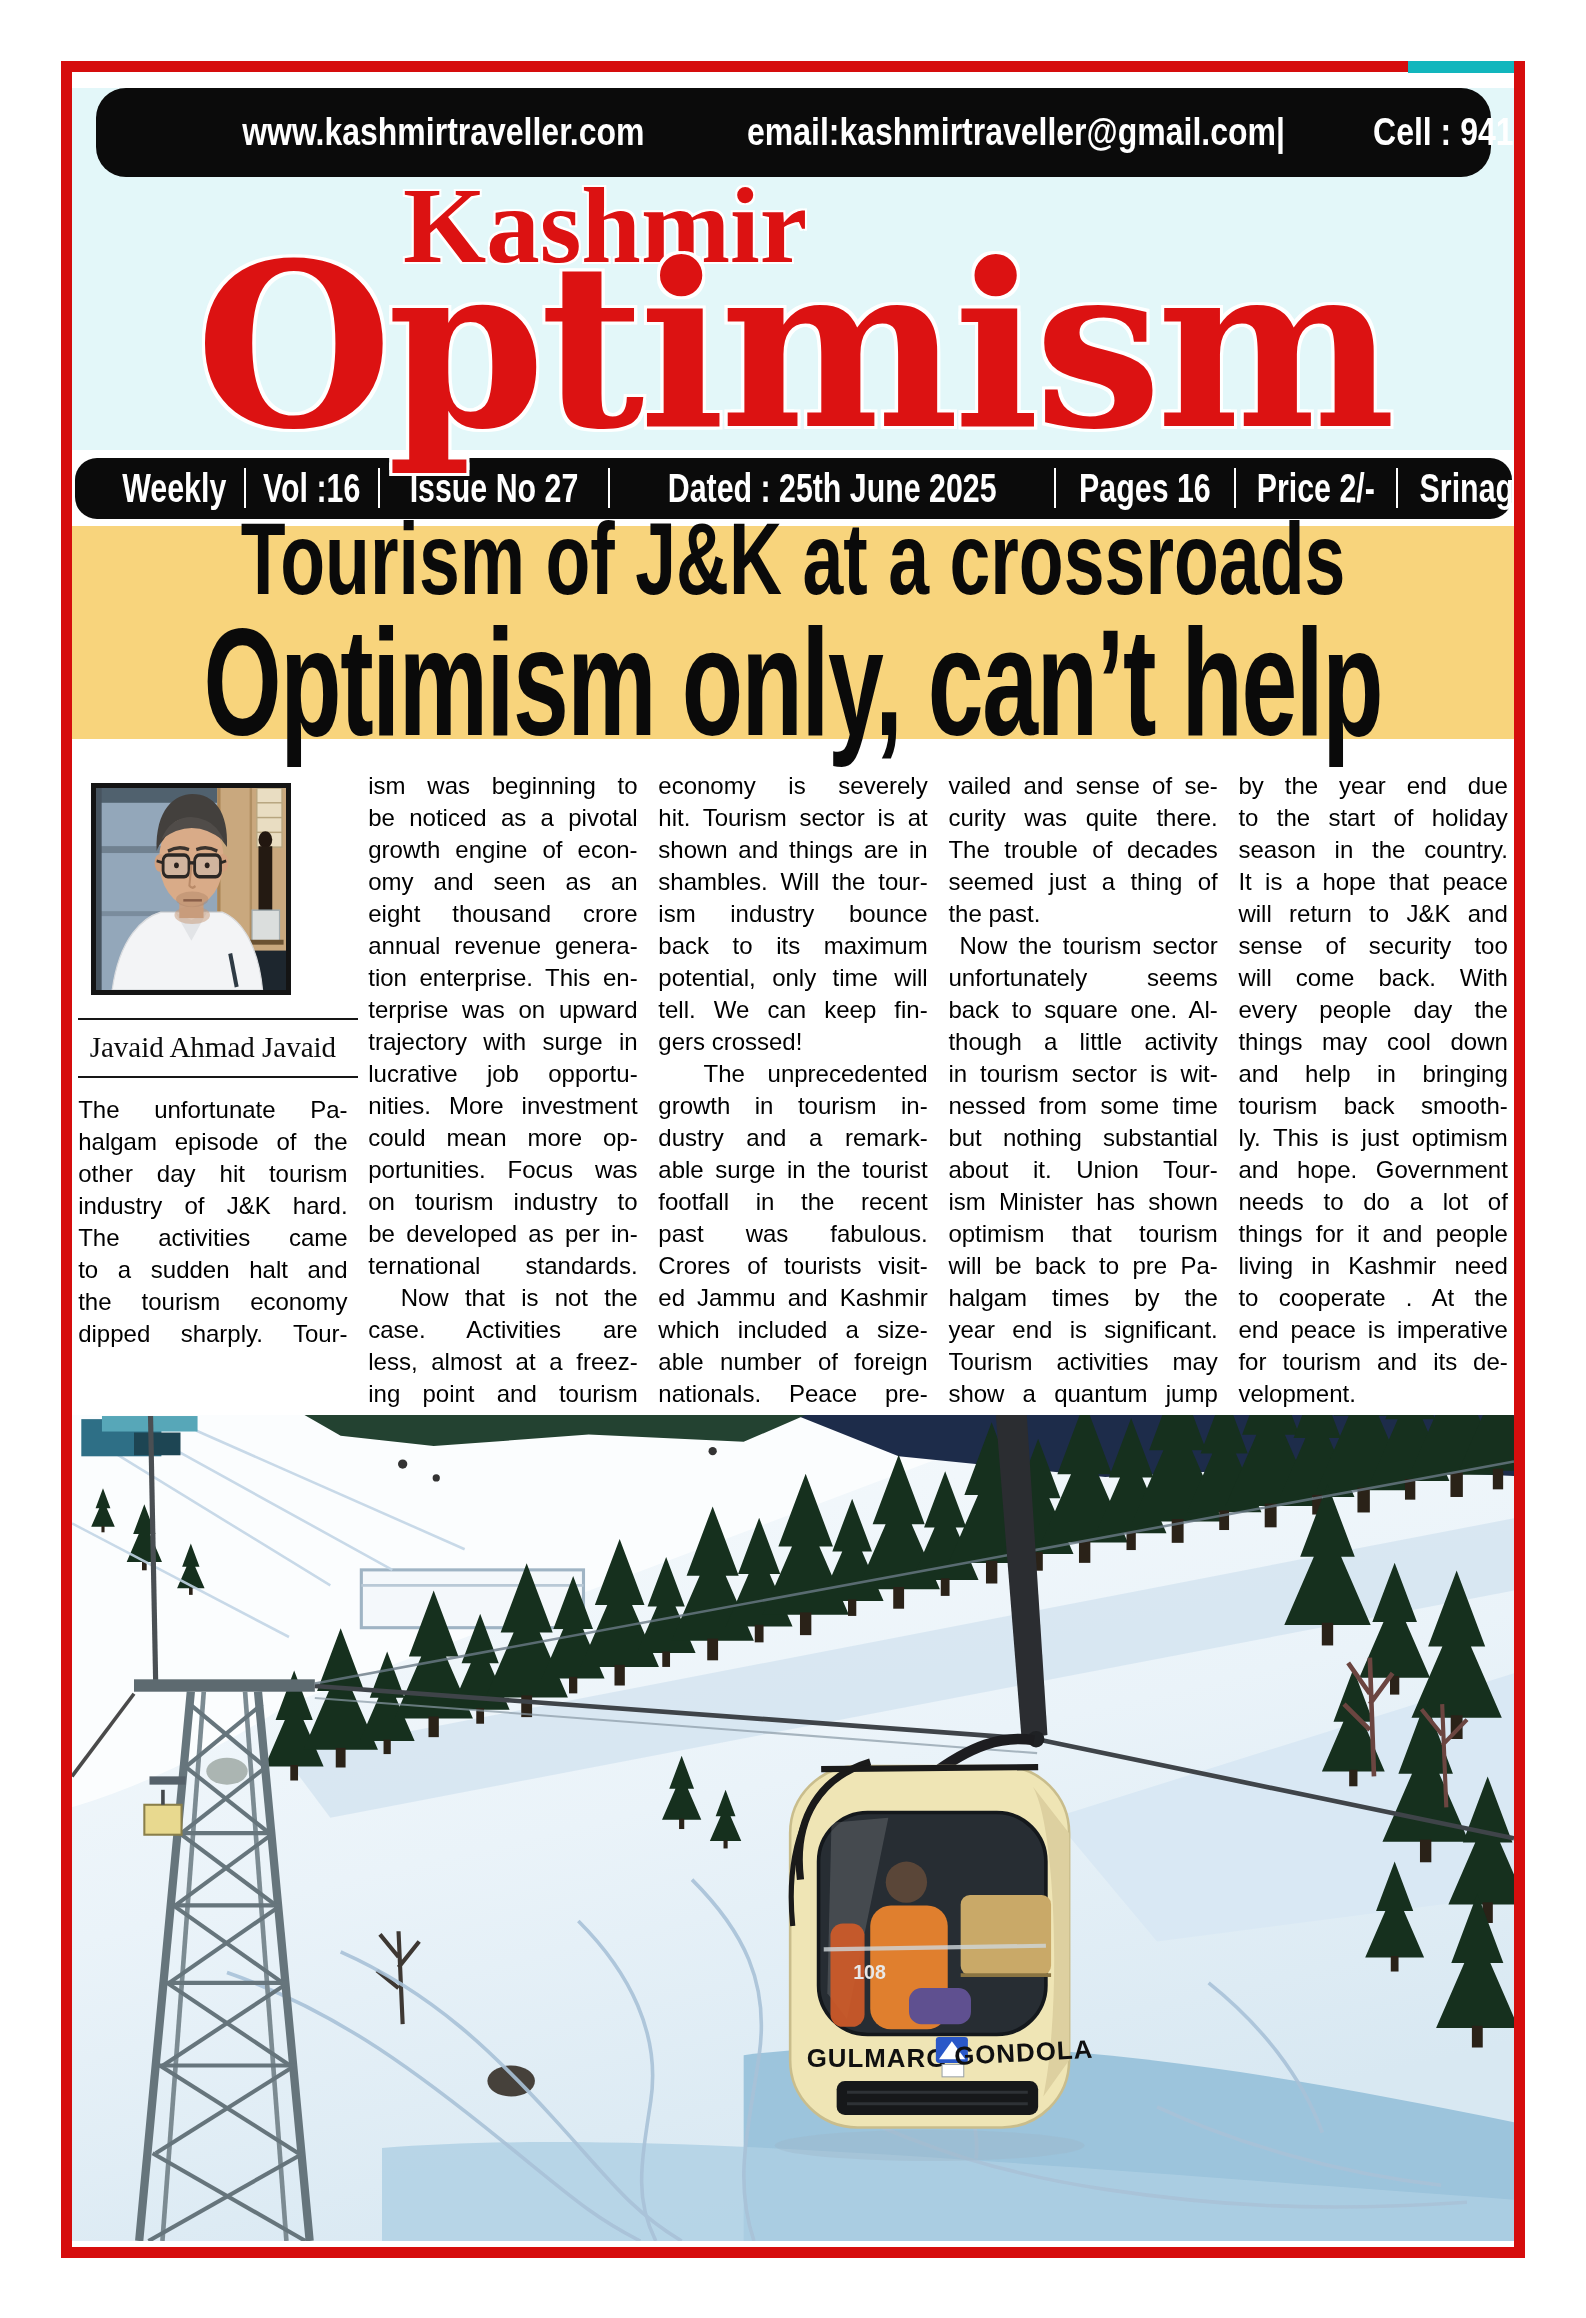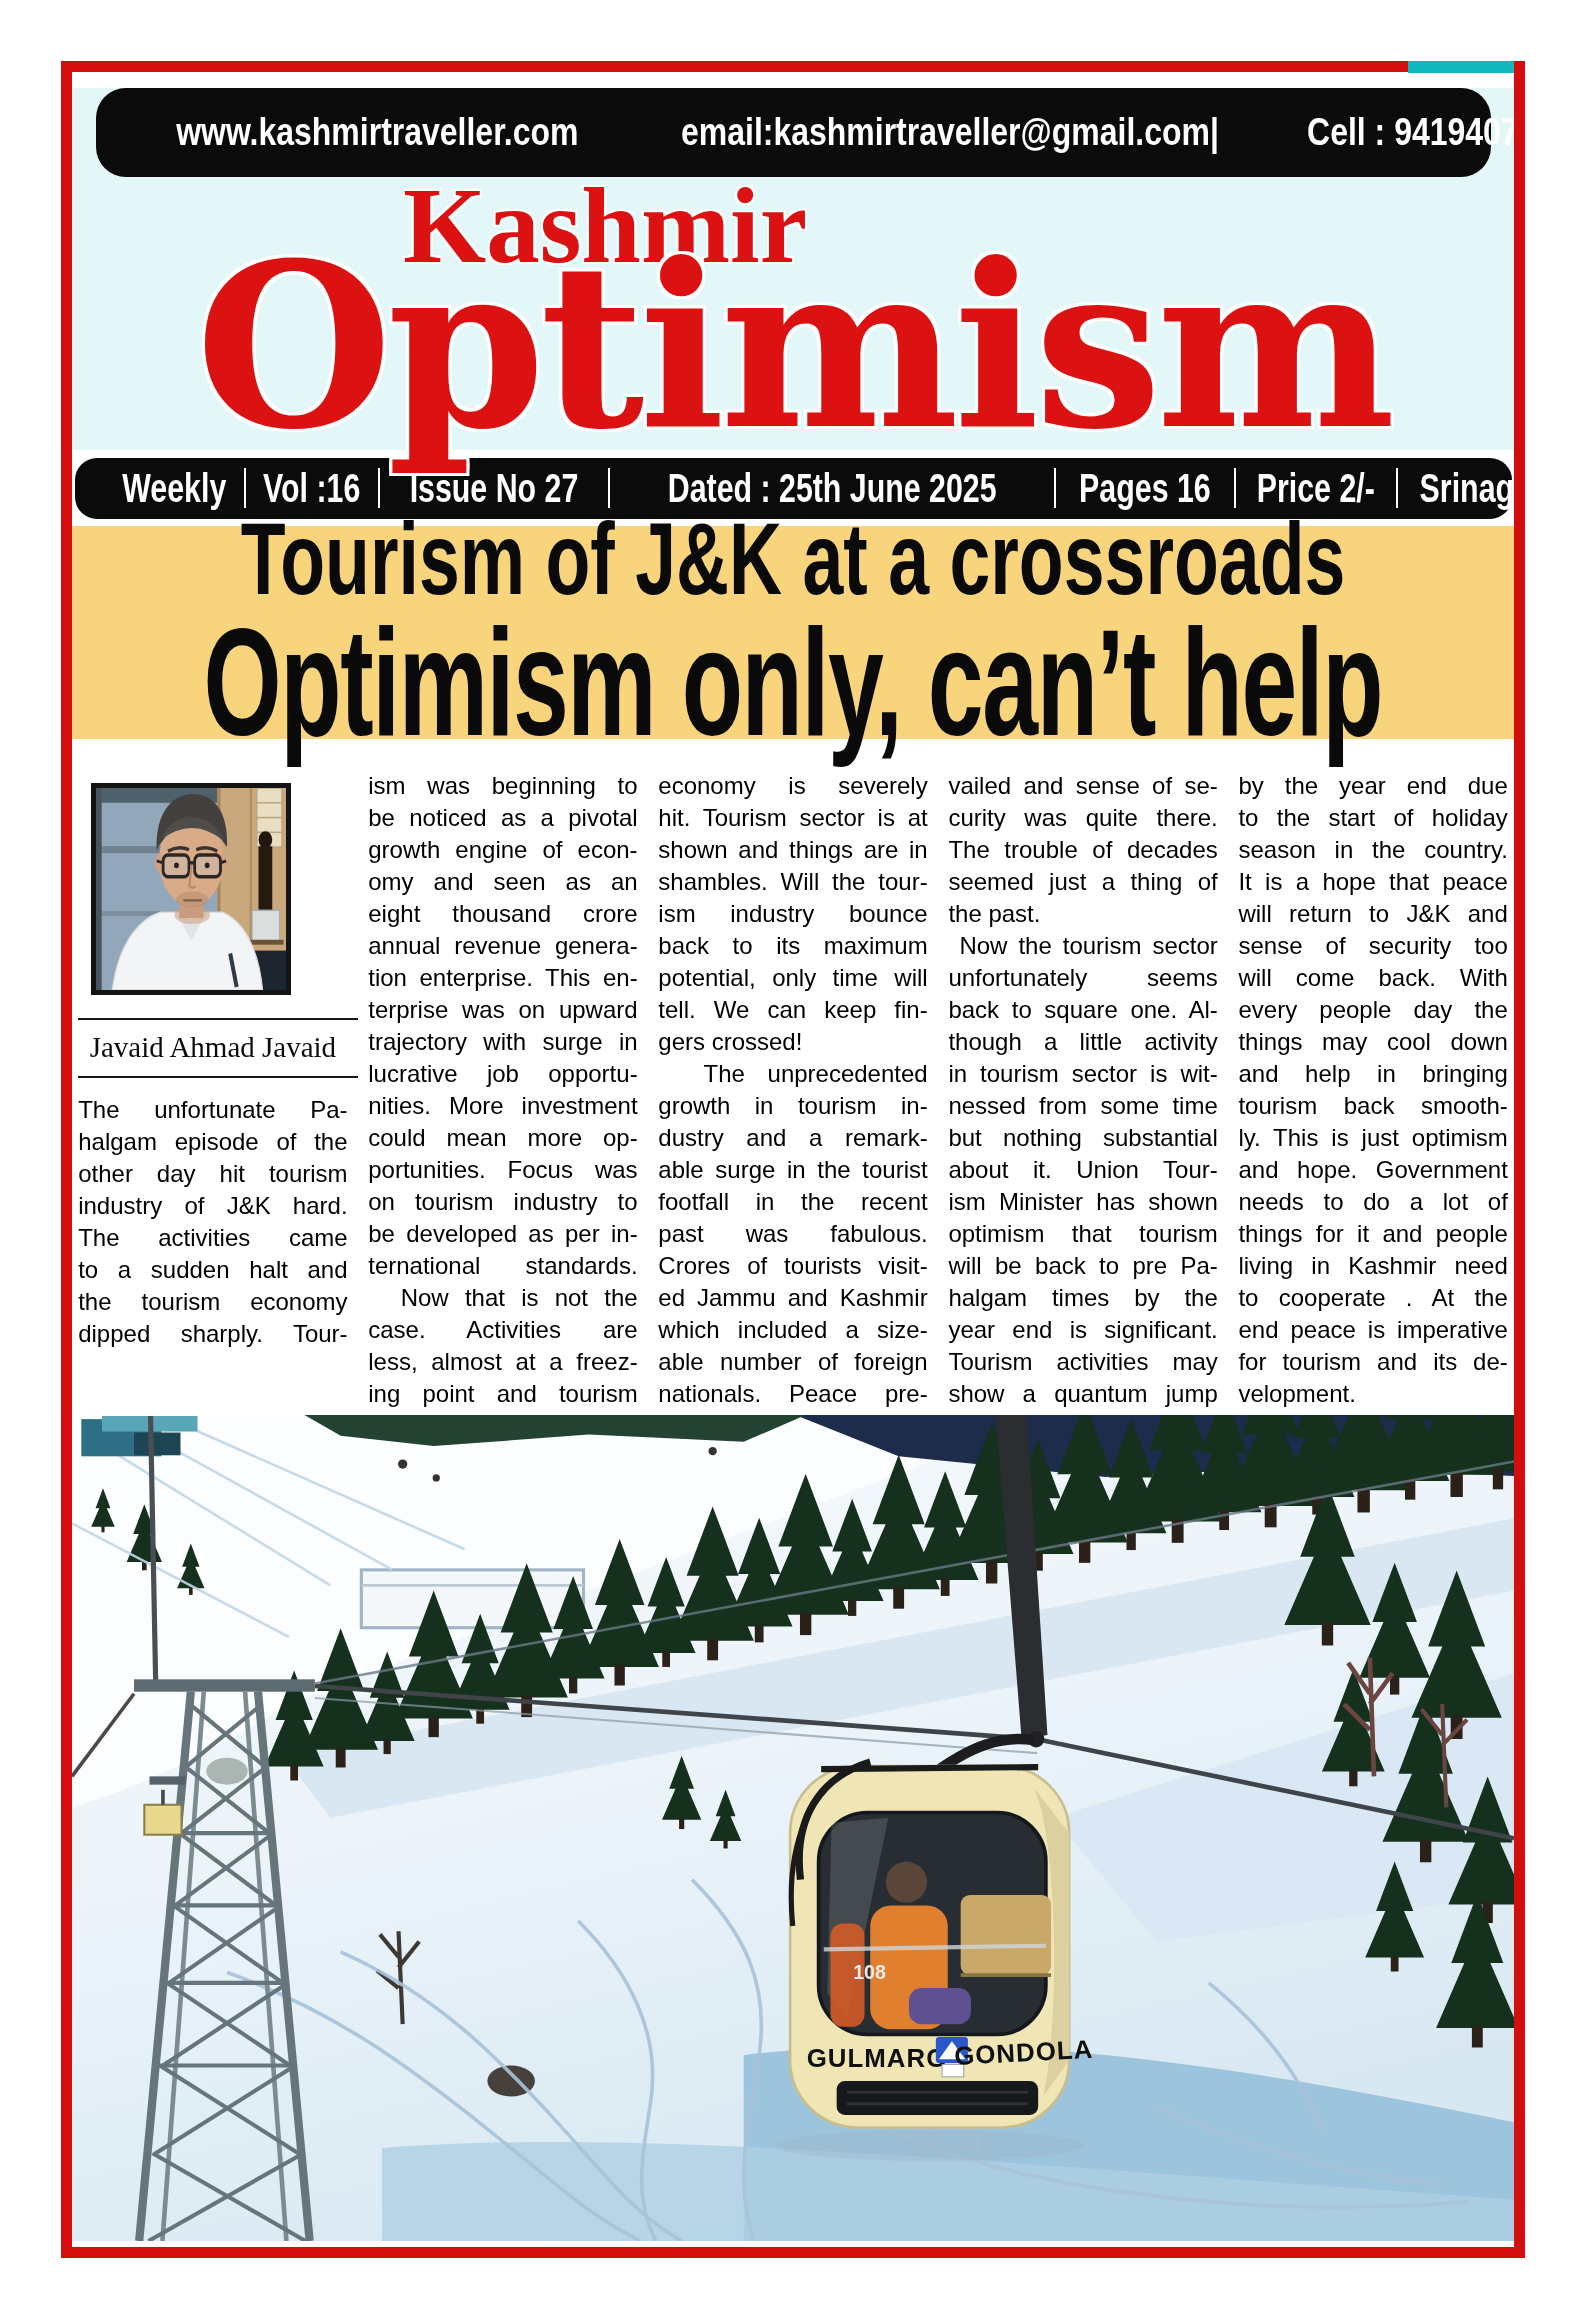--- a/index.html
+++ b/index.html
@@ -6,21 +6,21 @@
   .sheet{position:relative;width:1586px;height:2319px;background:#ffffff;overflow:hidden;
          font-family:"Liberation Sans",sans-serif;}
   .frame{position:absolute;left:61px;top:61px;width:1464px;height:2197px;box-sizing:border-box;
          border:11.4px solid #d60d0d;background:#ffffff;overflow:hidden;}
   .teal-accent{position:absolute;top:61px;right:72px;width:106px;height:12.4px;background:#12b6bd;z-index:9;}
 
   
   .header-cyan{height:362px;background:#e3f7f9;}
   .contact-bar{margin:0 auto;margin-top:15.5px;width:1395px;height:89px;background:#0b0b0b;border-radius:30px;
                display:flex;align-items:center;justify-content:space-between;color:#fff;font-weight:bold;
-               padding:0 36px;box-sizing:border-box;font-size:39px;}
+               padding:0 102px;box-sizing:border-box;font-size:39px;}
   .cond{display:inline-block;transform:scaleX(.82);transform-origin:center;white-space:nowrap;}
   .vbar{width:2.6px;height:52px;background:#ffffff;}
   .cellwrap{display:flex;align-items:center;gap:46px;}
   .masthead{position:relative;height:256px;}
   .mast-top{position:absolute;left:331px;top:-3.1px;font-family:Liberation Serif, serif;font-weight:bold;
             color:#dc1212;font-size:107px;line-height:1;
             text-shadow:2.1px 2.1px 0 #fff,-2.1px -2.1px 0 #fff,2.1px -2.1px 0 #fff,-2.1px 2.1px 0 #fff;}
   .mast-main{position:absolute;left:50%;transform:translateX(-50%);top:66px;font-family:"DejaVu Serif",serif;
              font-weight:bold;color:#dc1212;font-size:226px;line-height:.92;letter-spacing:-5.2px;white-space:nowrap;
              text-shadow:3.1px 3.1px 0 #fff,-3.1px -3.1px 0 #fff,3.1px -3.1px 0 #fff,-3.1px 3.1px 0 #fff;}

